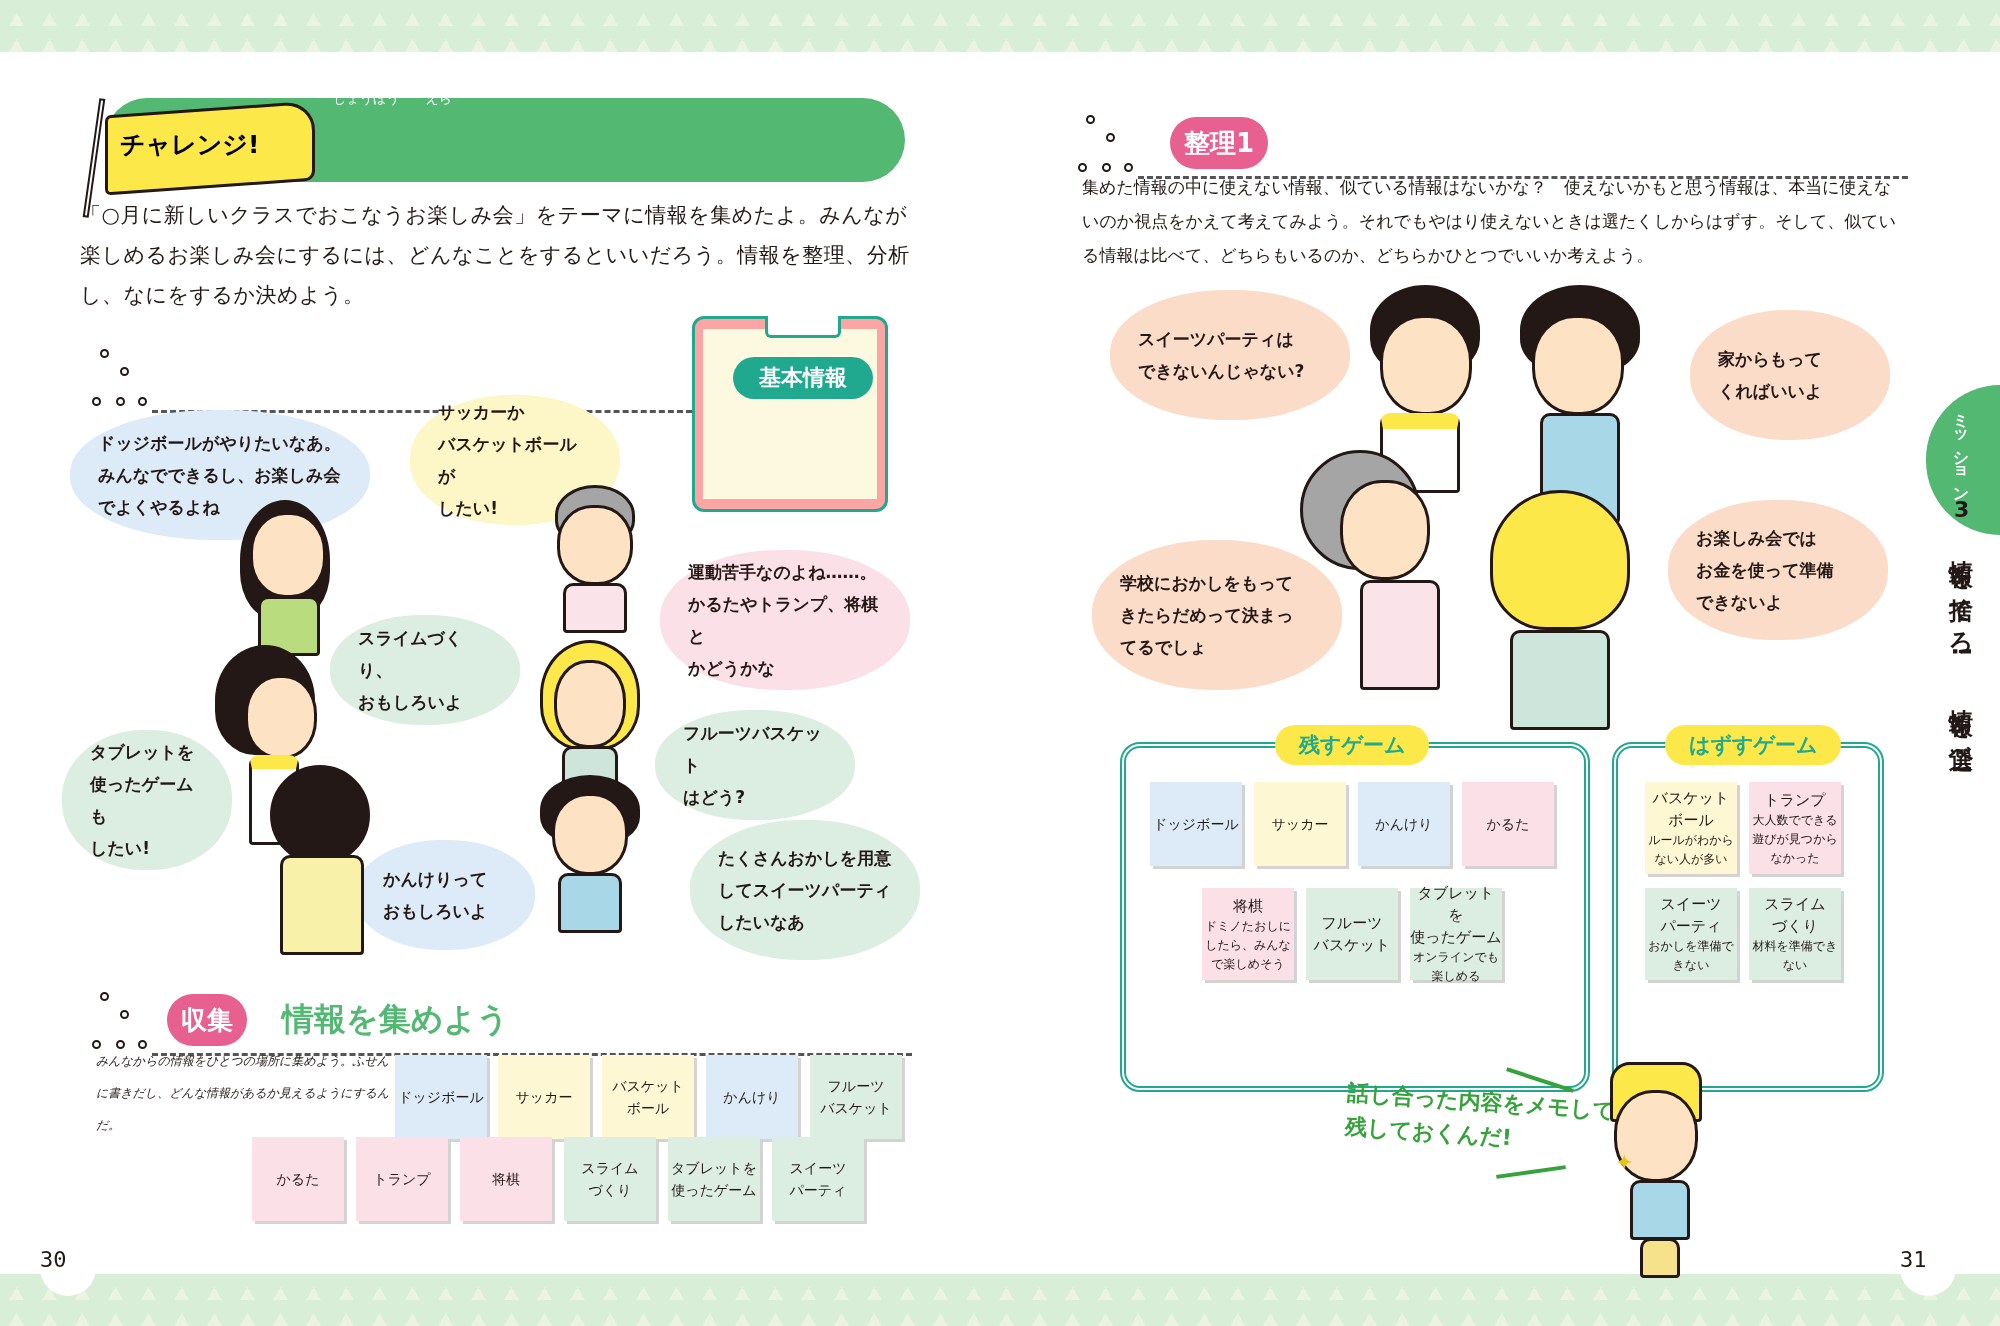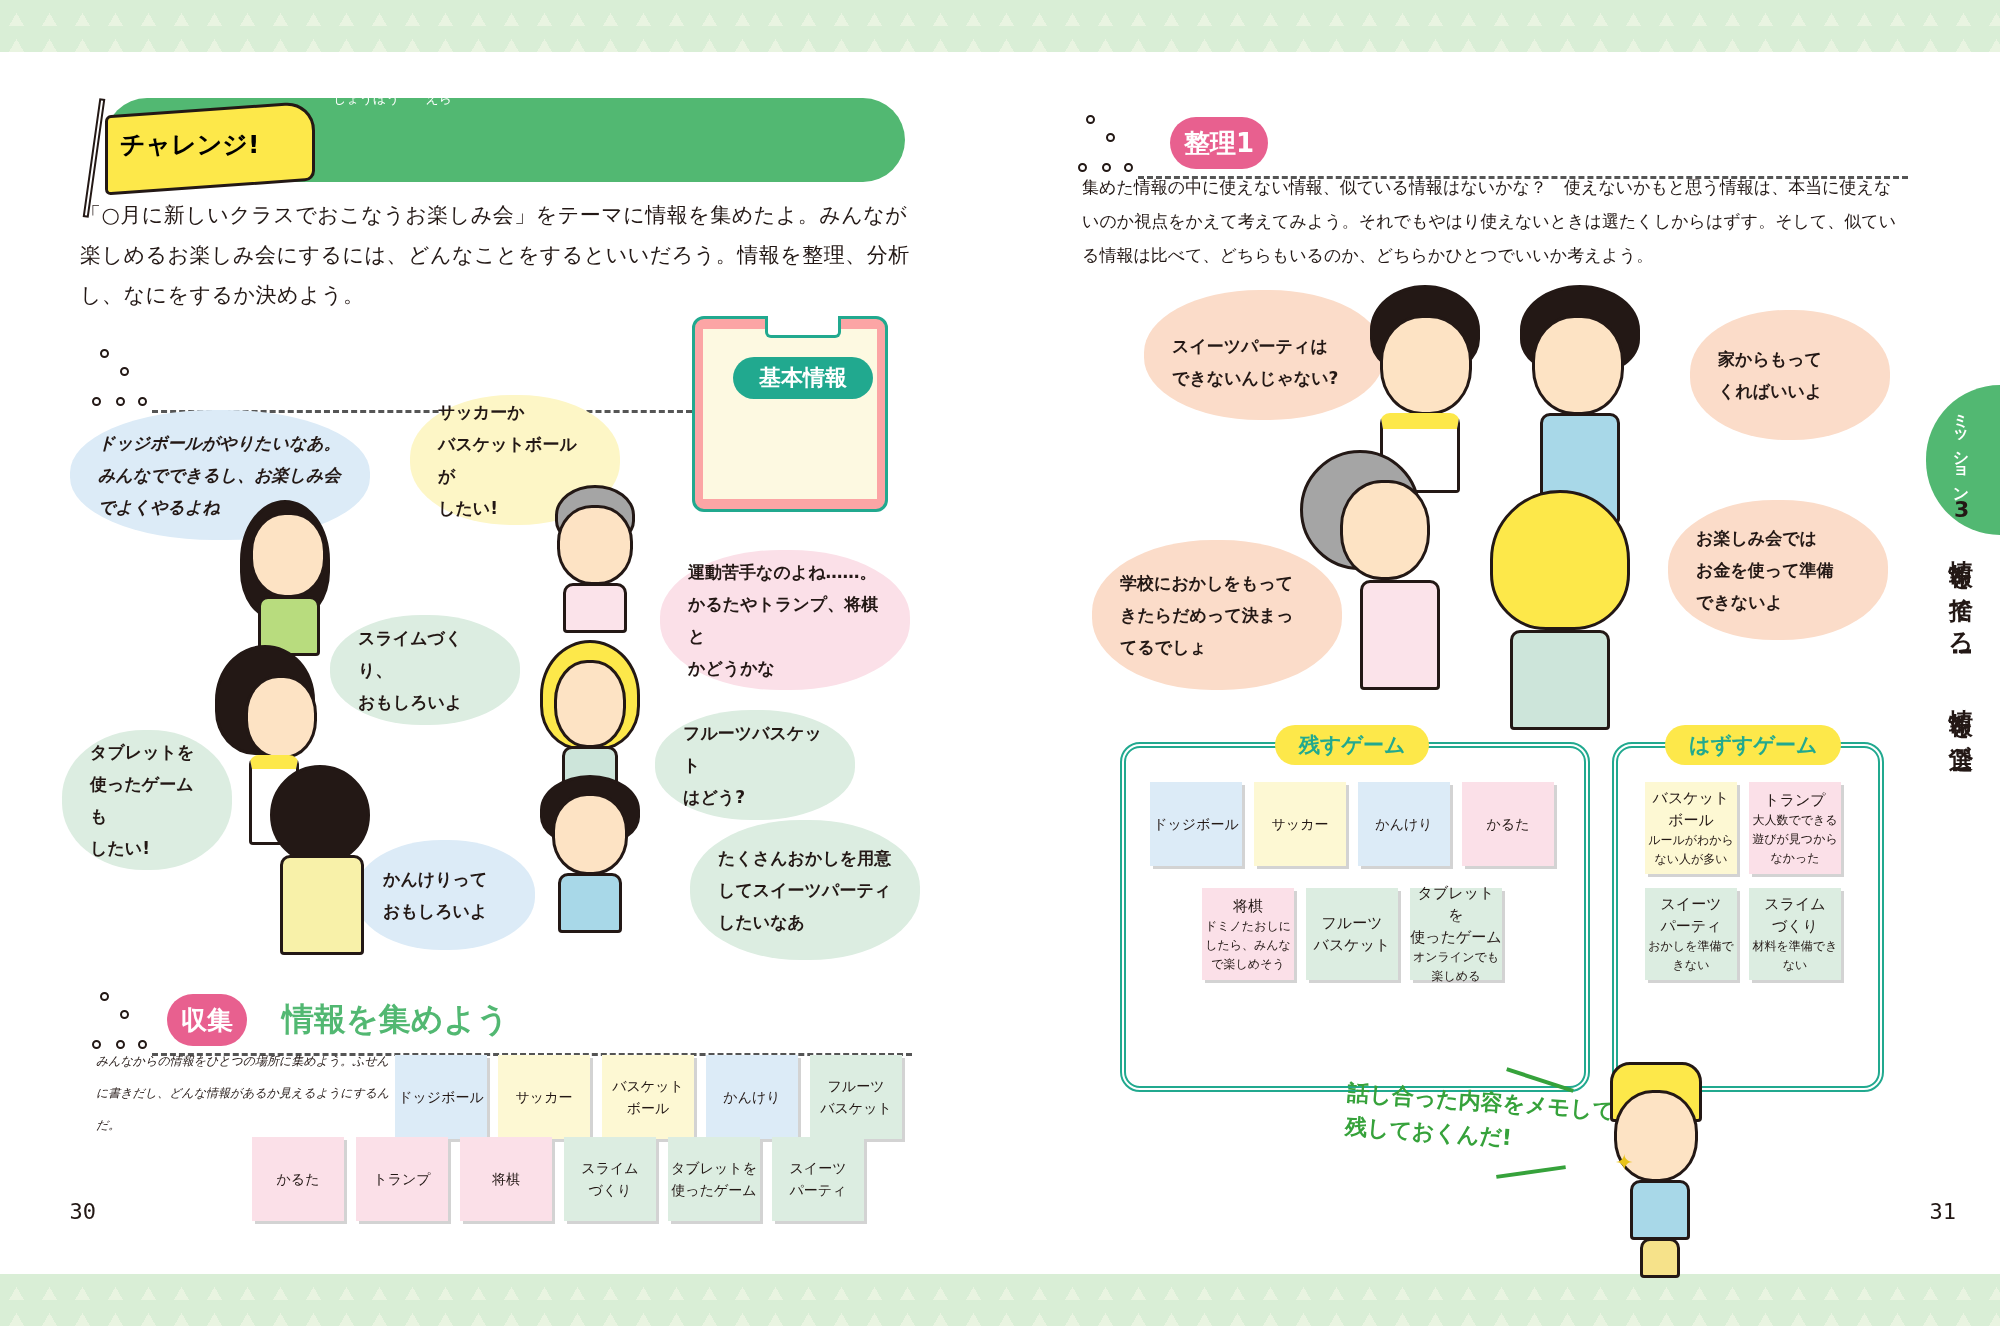--- a/index.html
+++ b/index.html
@@ -9,22 +9,22 @@
   
   .band { position: absolute; left: 0; width: 2000px; height: 52px;
     background-color: #e9f4e1;
     background-image:
       linear-gradient(60deg, transparent 50%, #d9eed6 50%),
       linear-gradient(-60deg, transparent 50%, #d9eed6 50%);
     background-size: 33px 26px; }
   .band.top { top: 0; }
   .band.bottom { bottom: 0; }
 
-  .page-num { position: absolute; width: 56px; height: 56px; border-radius: 50%; background: #fff; top: 1192px;
-    font-family: "DejaVu Sans Mono", monospace; font-size: 22px; text-align: right; line-height: 40px; }
+  .page-num { position: absolute; width: 56px; height: 56px; border-radius: 50%; background: #fff; top: 1240px;
+    font-family: "DejaVu Sans Mono", monospace; font-size: 22px; text-align: left; line-height: 40px; }
   .page-num.left { left: 40px; }
   .page-num.right { left: 1900px; }
 
   
   .challenge { position: absolute; left: 75px; top: 88px; width: 830px; height: 84px; }
   .challenge .pill { position: absolute; left: 30px; top: 10px; width: 800px; height: 84px; background: #52b872; border-radius: 42px; }
   .challenge .flag { position: absolute; left: 30px; top: 20px; width: 210px; height: 80px; background: #fde84a; border: 3px solid #231815;
     border-radius: 6px 30px 10px 6px; transform: skewY(-4deg); }
   .challenge .pole { position: absolute; left: 16px; top: 10px; width: 6px; height: 120px; background: #fff; border: 2px solid #231815; transform: rotate(8deg); }
   .challenge .flag-text { position: absolute; left: 45px; top: 40px; font-weight: bold; font-size: 25px; color: #000000; }
@@ -120,21 +120,21 @@
     </div>
     <div class="rule"></div>
   </div>
 
   <div class="info-card">
     <div class="inner"></div>
     <div class="clip"></div>
     <div class="label">基本情報</div>
   </div>
 
-  <div class="cloud blue" style="left:70px; top:410px; width:300px; height:130px;font-style:italic;">
+  <div class="cloud blue" style="left:70px; top:410px; width:300px; height:130px;">
     <span>ドッジボールがやりたいなあ。
 みんなでできるし、お楽しみ会
 でよくやるよね</span>
   </div>
   <div class="cloud yellow" style="left:410px; top:395px; width:210px; height:130px;">
     <span>サッカーか
 バスケットボールが
 したい!</span>
   </div>
   <div class="cloud pink" style="left:660px; top:550px; width:250px; height:140px;">
@@ -240,21 +240,21 @@
       <i style="left:0; top:48px;"></i>
         <i style="left:24px; top:48px;"></i>
         <i style="left:46px; top:48px;"></i>
     </div>
     <div class="badge" style="left:92px;">整理1</div>
     <div class="rule"></div>
   </div>
 
   <p class="right-intro">集めた情報の中に使えない情報、似ている情報はないかな？　使えないかもと思う情報は、本当に使えないのか視点をかえて考えてみよう。それでもやはり使えないときは選たくしからはずす。そして、似ている情報は比べて、どちらもいるのか、どちらかひとつでいいか考えよう。</p>
 
-  <div class="cloud peach" style="left:1144px; top:290px; width:240px; height:130px;align-items:flex-end;">
+  <div class="cloud peach" style="left:1110px; top:290px; width:240px; height:130px;">
     <span>スイーツパーティは
 できないんじゃない?</span>
   </div>
   <div class="cloud peach" style="left:1690px; top:310px; width:200px; height:130px;">
     <span>家からもって
 くればいいよ</span>
   </div>
   <div class="cloud peach" style="left:1092px; top:540px; width:250px; height:150px;">
     <span>学校におかしをもって
 きたらだめって決まっ

